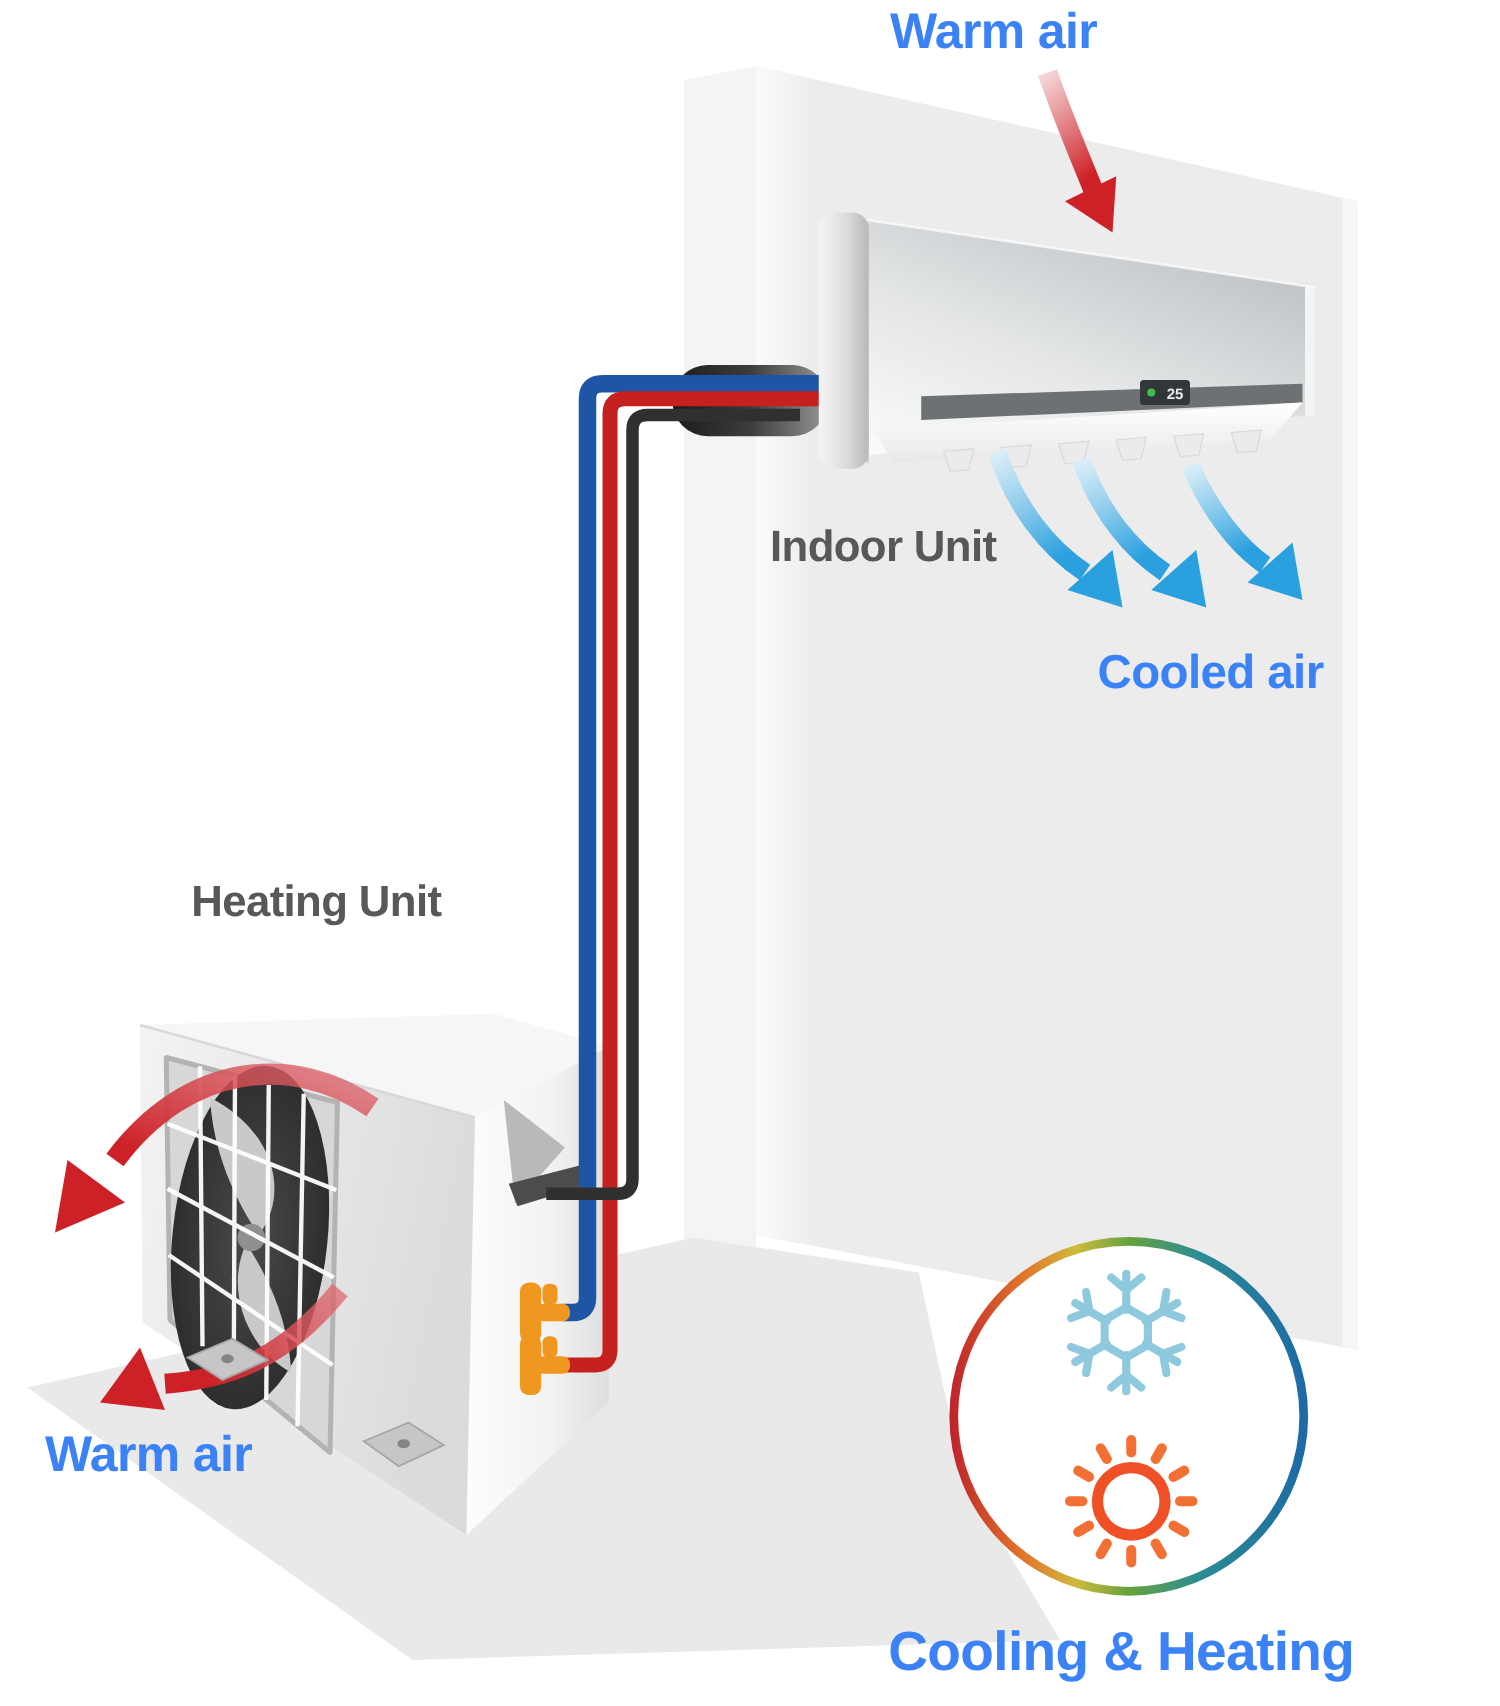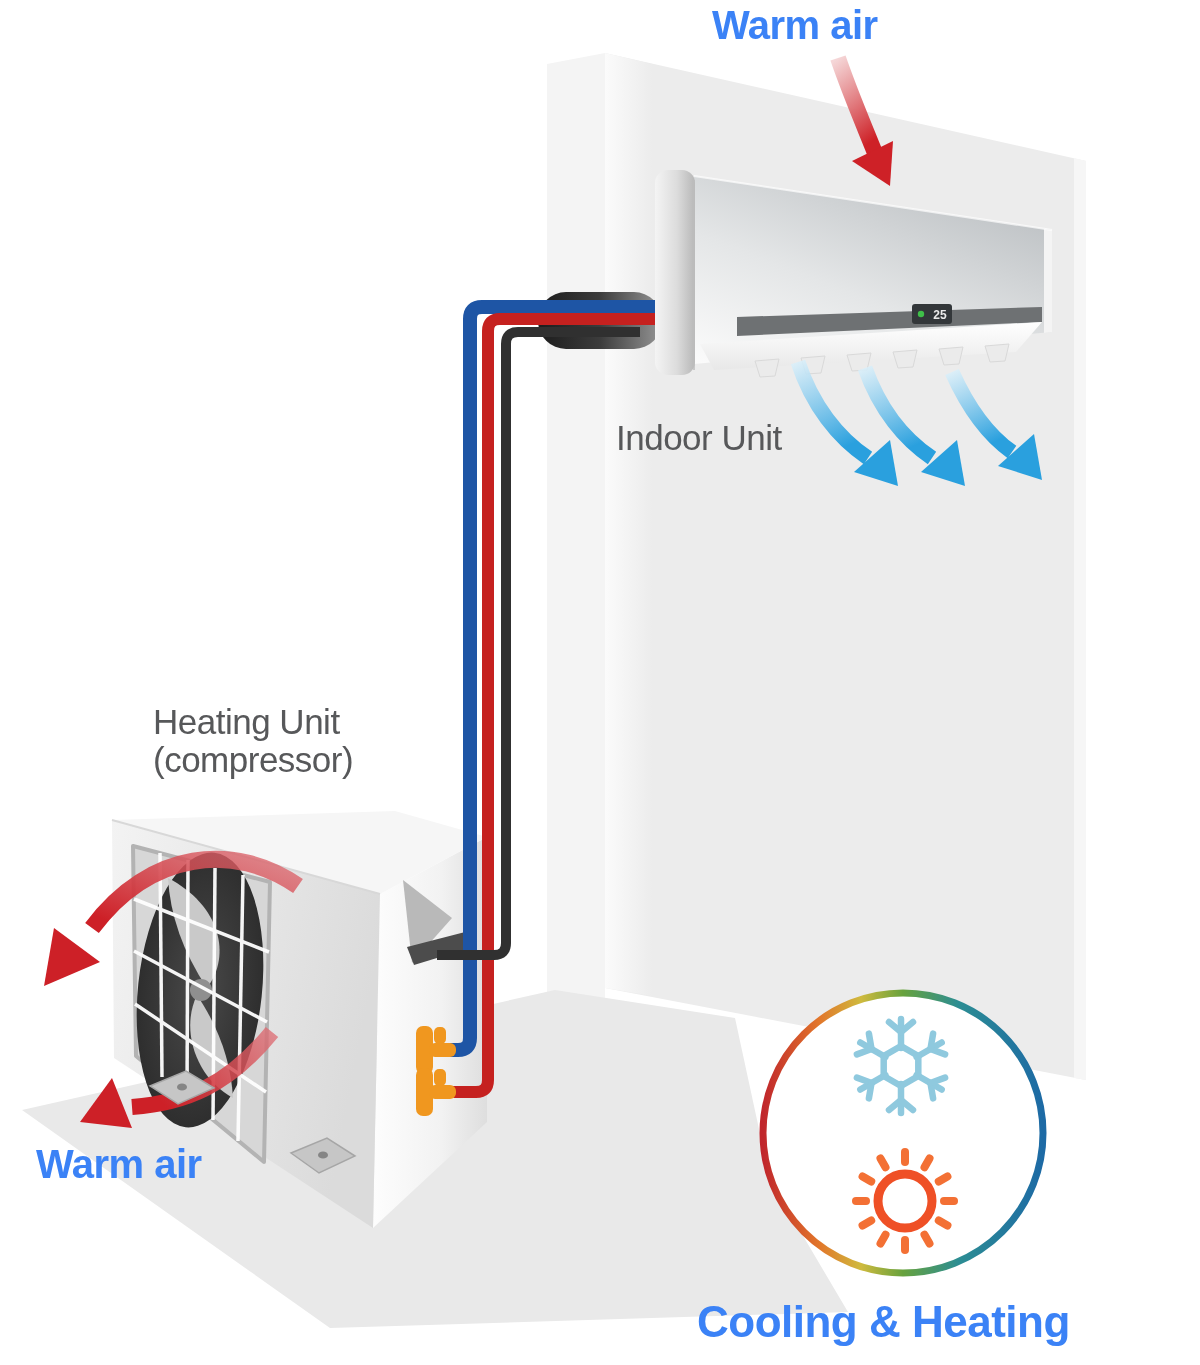--- a/index.html
+++ b/index.html
@@ -3,22 +3,22 @@
 <meta charset="utf-8">
 <style>
   html,body{margin:0;padding:0;background:#ffffff;}
   .stage{
     position:relative;width:1200px;height:1365px;background:#ffffff;overflow:hidden;
     font-family:"Liberation Sans","DejaVu Sans",sans-serif;
   }
   .scene{position:absolute;left:0;top:0;width:1200px;height:1365px;}
   .lbl{position:absolute;white-space:nowrap;letter-spacing:-0.5px;line-height:1.08;}
   .lbl.bold{font-weight:700;color:#3b82f6;}
-  .lbl.reg{font-weight:400;color:#57585a;}
-  .lbl.center{text-align:left;white-space:nowrap;}
+  .lbl.reg{font-weight:700;color:#57585a;}
+  .lbl.center{text-align:center;white-space:nowrap;}
 </style>
 </head>
 <body>
 
 <div class="stage">
 
 <svg class="scene" viewBox="0 0 1200 1365" aria-hidden="true">
   <defs>
     <linearGradient id="ringGrad" x1="0" y1="0" x2="1" y2="0">
       <stop offset="0" stop-color="#c0262c"></stop>
@@ -230,23 +230,23 @@
     </g>
   </g>
 </svg>
 
 <div class="lbl bold" style="left:712px;top:4px;font-size:40px">Warm air</div>
 
 <div class="lbl reg" style="left:616px;top:419px;font-size:35px">
   <div>Indoor Unit</div>
 </div>
 
+<div class="lbl bold" style="left:878px;top:518px;font-size:38px">Cooled air</div>
 
 <div class="lbl reg" style="left:153px;top:703px;font-size:35px">
   <div>Heating Unit</div>
-  <div>(compressor)</div>
 </div>
 
 <div class="lbl bold" style="left:36px;top:1143px;font-size:40px">Warm air</div>
 
 <div class="lbl bold center" style="left:697px;top:1298px;width:400px;font-size:44px">Cooling &amp; Heating</div>
 
 </div>
 
 </body></html>

